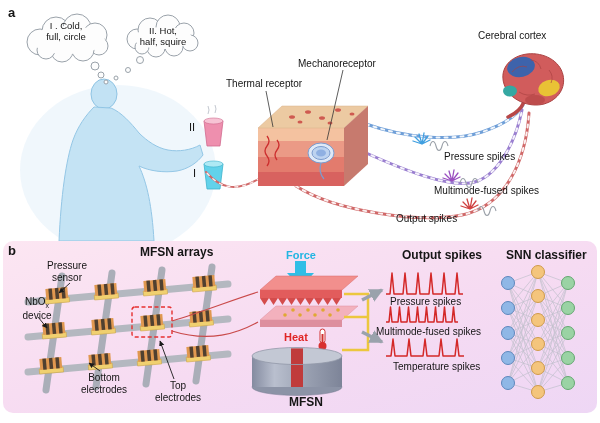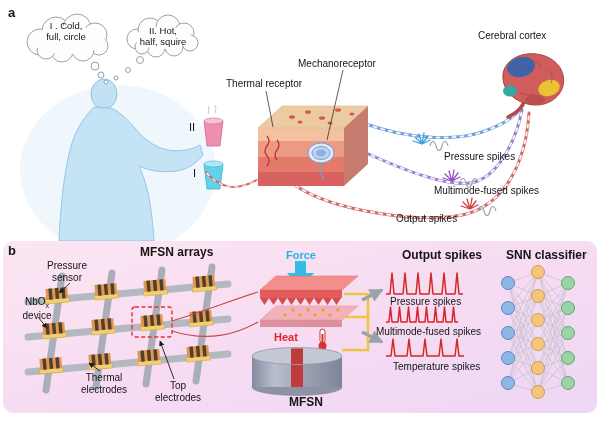--- a/index.html
+++ b/index.html
@@ -383,30 +383,30 @@
 
 <div class="lbl c" style="left:40px;top:260px;width:54px;">
   <div>Pressure</div>
   <div>sensor</div>
 </div>
 <div class="lbl c" style="left:14px;top:296px;width:46px;">
   <div><span>NbO</span><sub>x</sub></div>
   <div>device</div>
 </div>
 <div class="lbl c" style="left:76px;top:372px;width:56px;">
-  <div>Thermal</div>
+  <div>Bottom</div>
   <div>electrodes</div>
 </div>
 <div class="lbl c" style="left:148px;top:380px;width:60px;">
   <div>Top</div>
   <div>electrodes</div>
 </div>
 
 <div class="lbl b s11" style="left:286px;top:249px;color:#22b5e2;">Force</div>
-<div class="lbl b s11" style="left:274px;top:331px;color:#e02525;">Heat</div>
+<div class="lbl b s11" style="left:284px;top:331px;color:#e02525;">Heat</div>
 <div class="lbl b s12" style="left:279px;top:395px;">MFSN</div>
 
 <div class="lbl b s12" style="left:392px;top:248px;">Output spikes</div>
 <div class="lbl" style="left:390px;top:296px;">Pressure spikes</div>
 <div class="lbl" style="left:376px;top:326px;">Multimode-fused spikes</div>
 <div class="lbl" style="left:393px;top:361px;">Temperature spikes</div>
 
 <div class="lbl b s12" style="left:496px;top:248px;">SNN classifier</div>
 
 </div>

